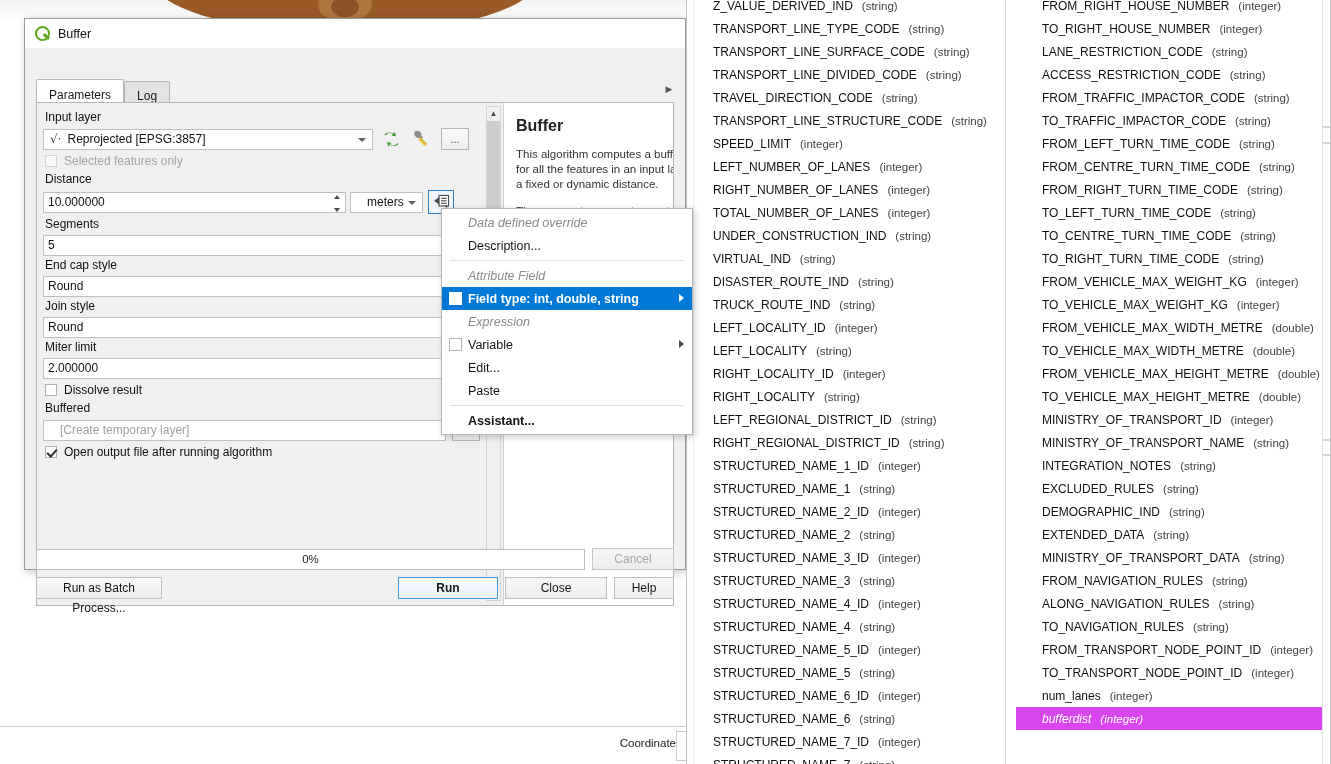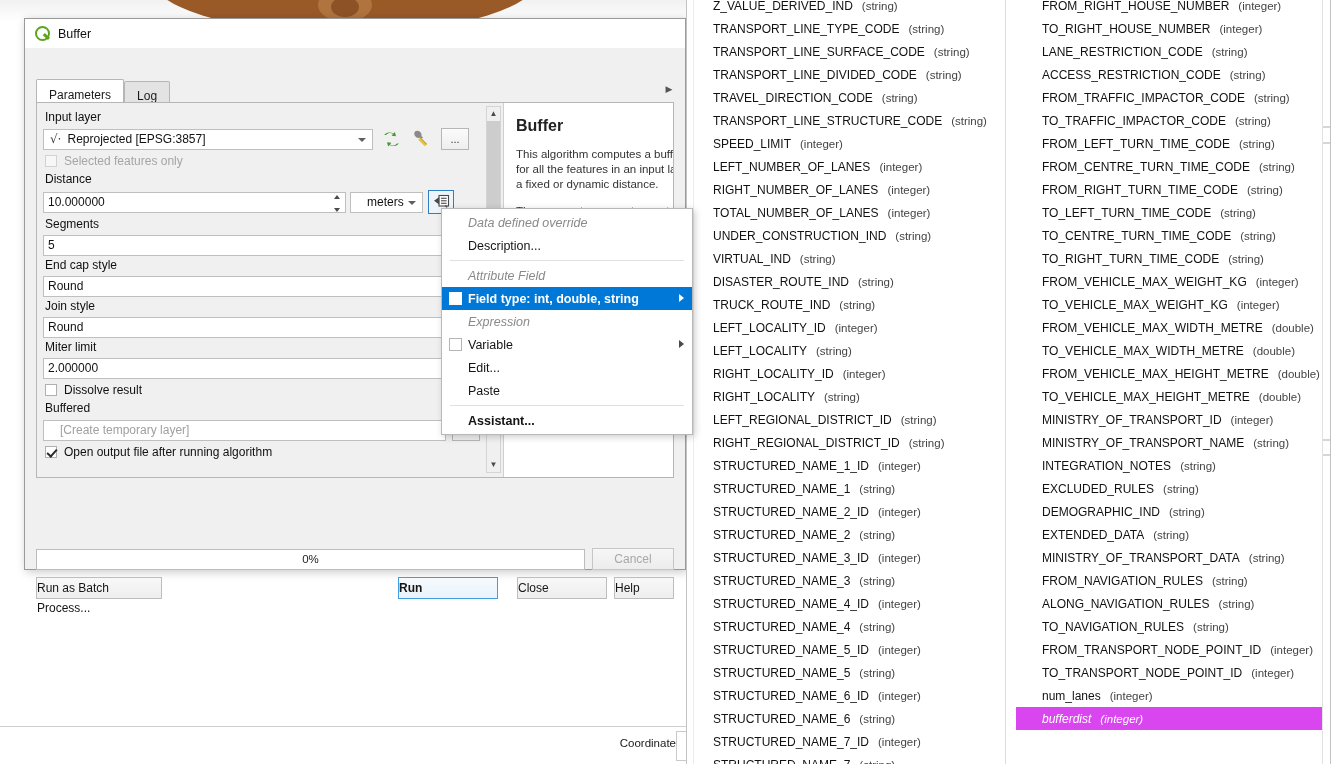--- a/index.html
+++ b/index.html
@@ -148,21 +148,21 @@
     line-height: 18px;
     text-align: center;
   }
 
   
   #panels {
     position: absolute;
     left: 11px;
     top: 54px;
     right: 11px;
-    height: 376px;
+    height: 504px;
     background: #14b8a6;
     border: 1px solid #b6b6b6;
     box-sizing: border-box;
     display: flex;
   }
   #params-pane {
     position: relative;
     width: 466px;
     background: #f0f0f0;
     padding: 5px 0 0 6px;
@@ -382,31 +382,32 @@
     display: flex;
     align-items: center;
   }
   .btn {
     height: 22px;
     background: linear-gradient(to bottom,#f8f8f8,#eeeeee);
     border: 1px solid #bdbdbd;
     box-sizing: border-box;
     font-size: 12px;
     line-height: 20px;
+    text-align: center;
     color: #151515;
   }
   #batch-button { width: 126px; }
   #run-button {
     width: 100px;
     margin-left: auto;
     border: 1px solid #3f9de0;
     background: linear-gradient(to bottom,#f6fafd,#e9f3fb);
     font-weight: bold;
   }
-  #close-button { width: 90px; margin-left: 19px; }
+  #close-button { width: 102px; margin-left: 7px; }
   #help-button  { width: 60px; margin-left: 7px; }
 
   
   #context-menu {
     position: absolute;
     left: 441px;
     top: 208px;
     width: 252px;
     background: #ffffff;
     border: 1px solid #b8b8b8;

